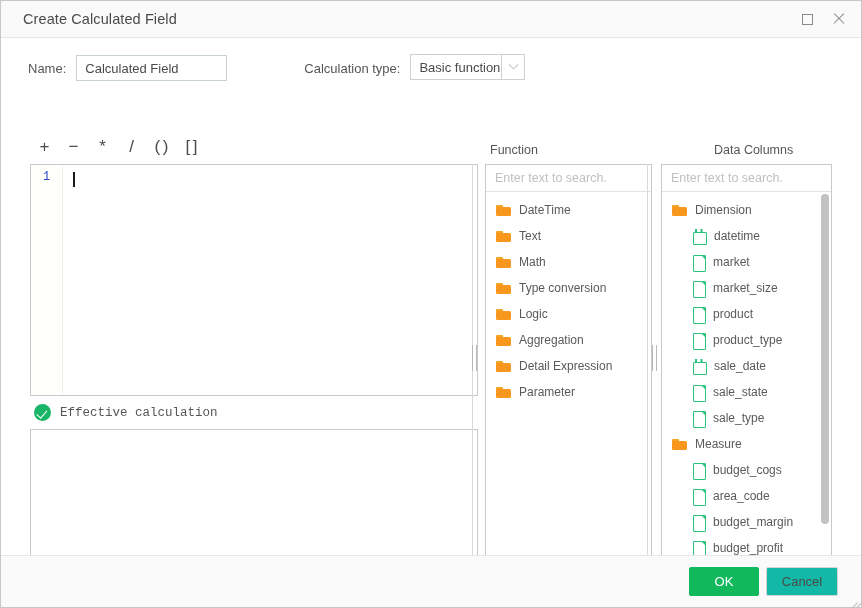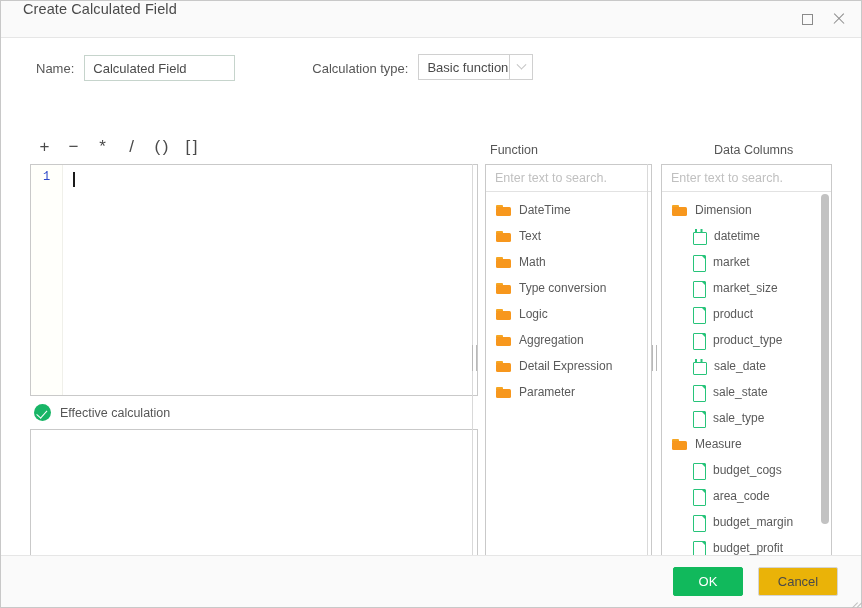--- a/index.html
+++ b/index.html
@@ -18,20 +18,21 @@
     display: flex;
     flex-direction: column;
   }
   
   .titlebar {
     height: 37px;
     flex: 0 0 37px;
     background: #fafafa;
     border-bottom: 1px solid #e6e6e6;
     display: flex;
+    align-items: center;
     padding: 0 12px 0 22px;
   }
   .title-text {
     font-size: 14.5px;
     color: #4a4a4a;
     flex: 1 1 auto;
     letter-spacing: .1px;
   }
   .win-btns { display: flex; align-items: center; gap: 12px; }
   .win-btn {
@@ -54,21 +55,21 @@
     flex: 1 1 auto;
     background: #ffffff;
   }
 
   
   .toprow {
     position: absolute; left: 0; top: 0; right: 0; height: 60px;
     display: flex; align-items: center;
   }
   .lbl { font-size: 13px; color: #565656; }
-  .name-label { margin-left: 35px; }
+  .name-label { margin-left: 27px; }
   .name-input {
     margin-left: 10px;
     width: 151px; height: 26px;
     border: 1px solid #c6d4cc;
     background: #fff;
     font-size: 13px;
     color: #4a4a4a;
     padding: 0 8px;
     font-family: "Liberation Sans", sans-serif;
     outline: none;
@@ -154,21 +155,21 @@
     width: 1.5px; height: 15px;
     background: #1a1a1a;
     vertical-align: middle;
     margin-top: 1px;
   }
 
   
   .eff-row {
     position: absolute;
     left: 33px; top: 366px;
-    display: flex; align-items: center; gap: 9px;
+    display: flex; align-items: center; gap: 9px; font-family: Liberation Mono, monospace;
   }
   .check-icon {
     width: 17px; height: 17px; border-radius: 50%;
     background: #18b566;
     position: relative;
   }
   .check-icon:after {
     content: "";
     position: absolute; left: 4.6px; top: 3.6px;
     width: 5px; height: 8.5px;
@@ -307,44 +308,44 @@
   
   .footer {
     flex: 0 0 52px;
     height: 52px;
     background: #fafafa;
     border-top: 1px solid #e6e6e6;
     display: flex;
     align-items: center;
     justify-content: flex-end;
     padding-right: 23px;
-    gap: 15px;
+    gap: 7px;
     position: relative;
     text-align: center;
   }
   .btn {
     height: 29px;
     min-width: 70px;
     font-size: 13px;
     border-radius: 2px;
     display: flex; align-items: center; justify-content: center;
     cursor: pointer;
     font-family: "Liberation Sans", sans-serif;
   }
   .btn-ok {
     background: #11b95c;
     color: #fff;
     border: 1px solid #11b95c;
     width: 70px;
   }
   .btn-cancel {
-    background: #eab308;
+    background: #14b8a6;
     color: #4a4a4a;
     border: 1px solid #d4d4d4;
-    width: 80px;
+    width: 72px;
   }
   .resize-grip {
     position: absolute; right: 3px; bottom: 3px;
     width: 12px; height: 12px;
   }
   .resize-grip i {
     position: absolute; right: 0; background: #bdbdbd; height: 1px;
     transform-origin: right bottom;
   }
 </style>

